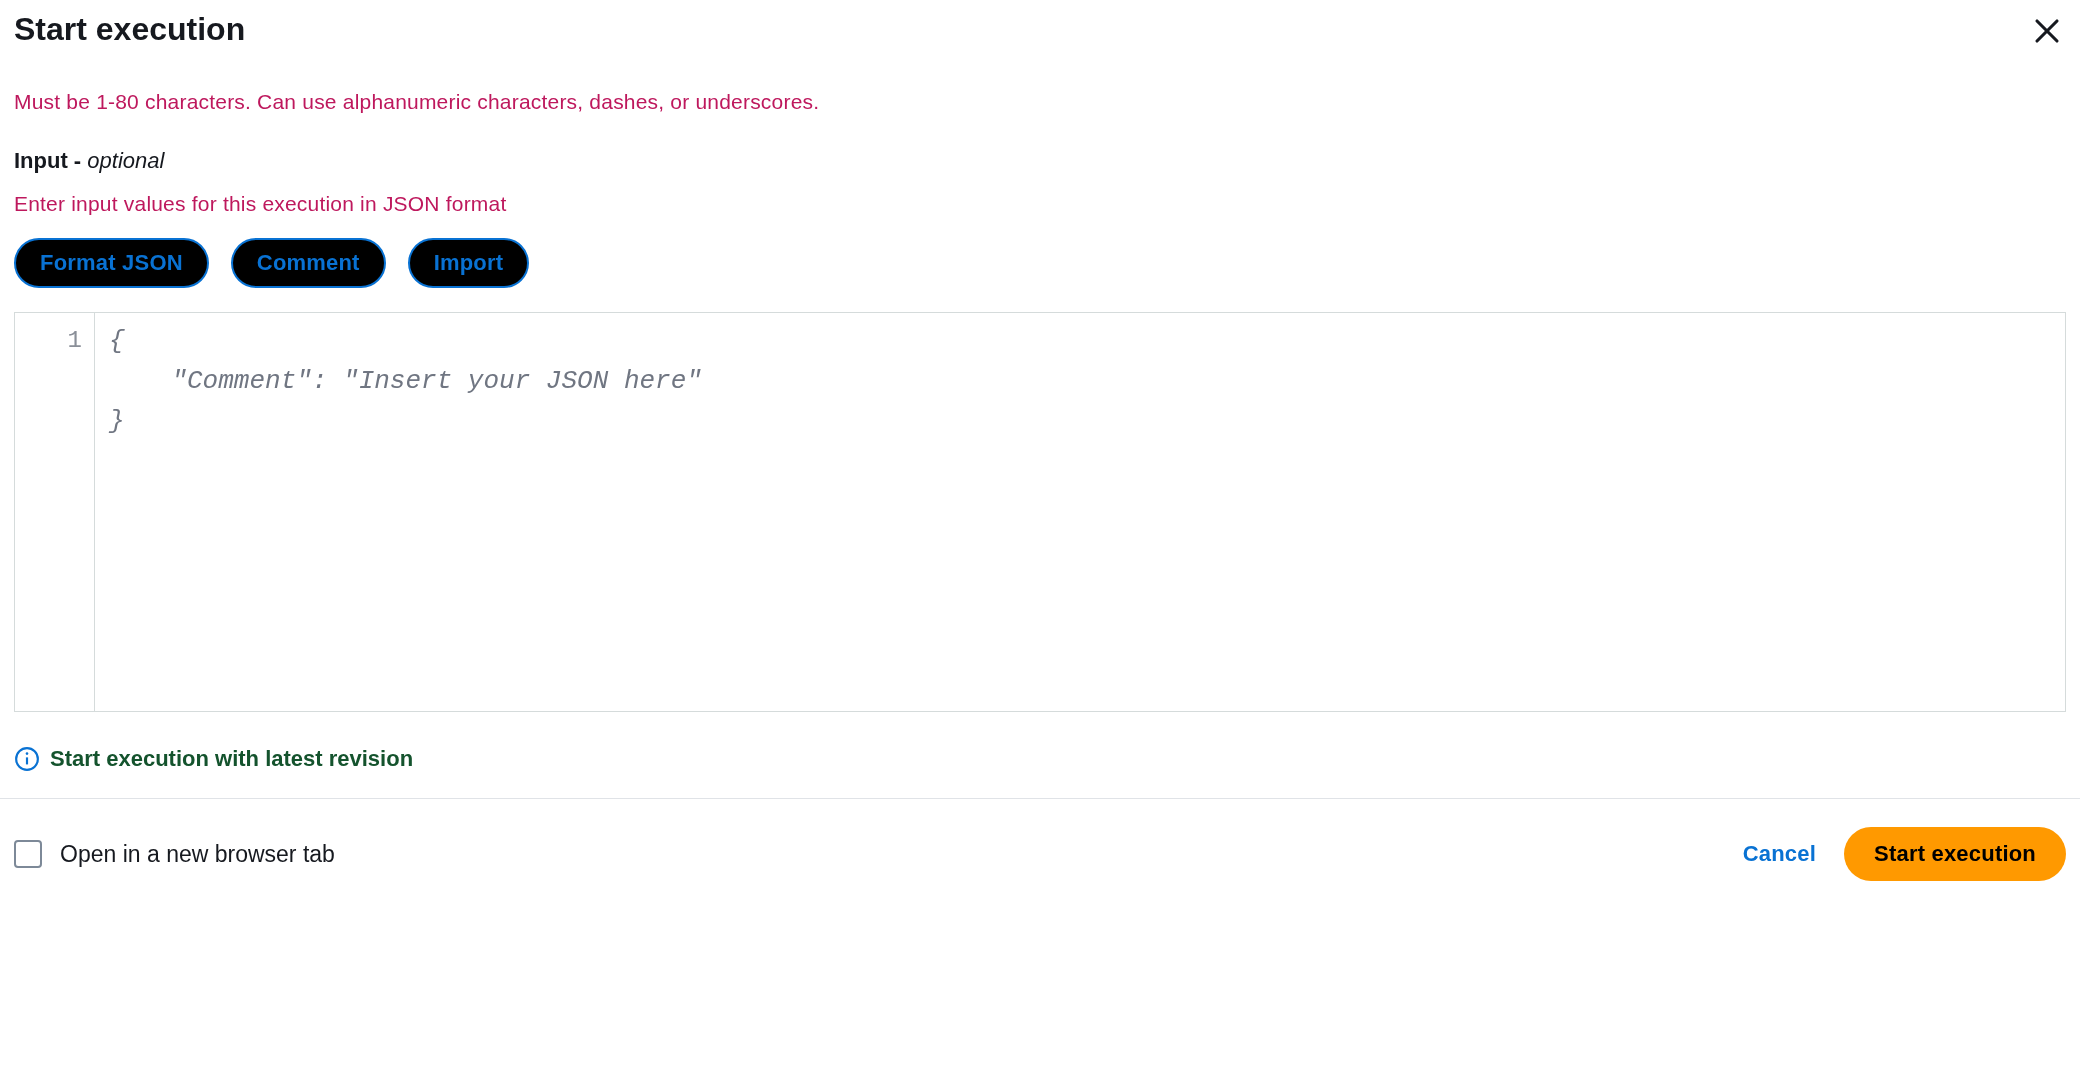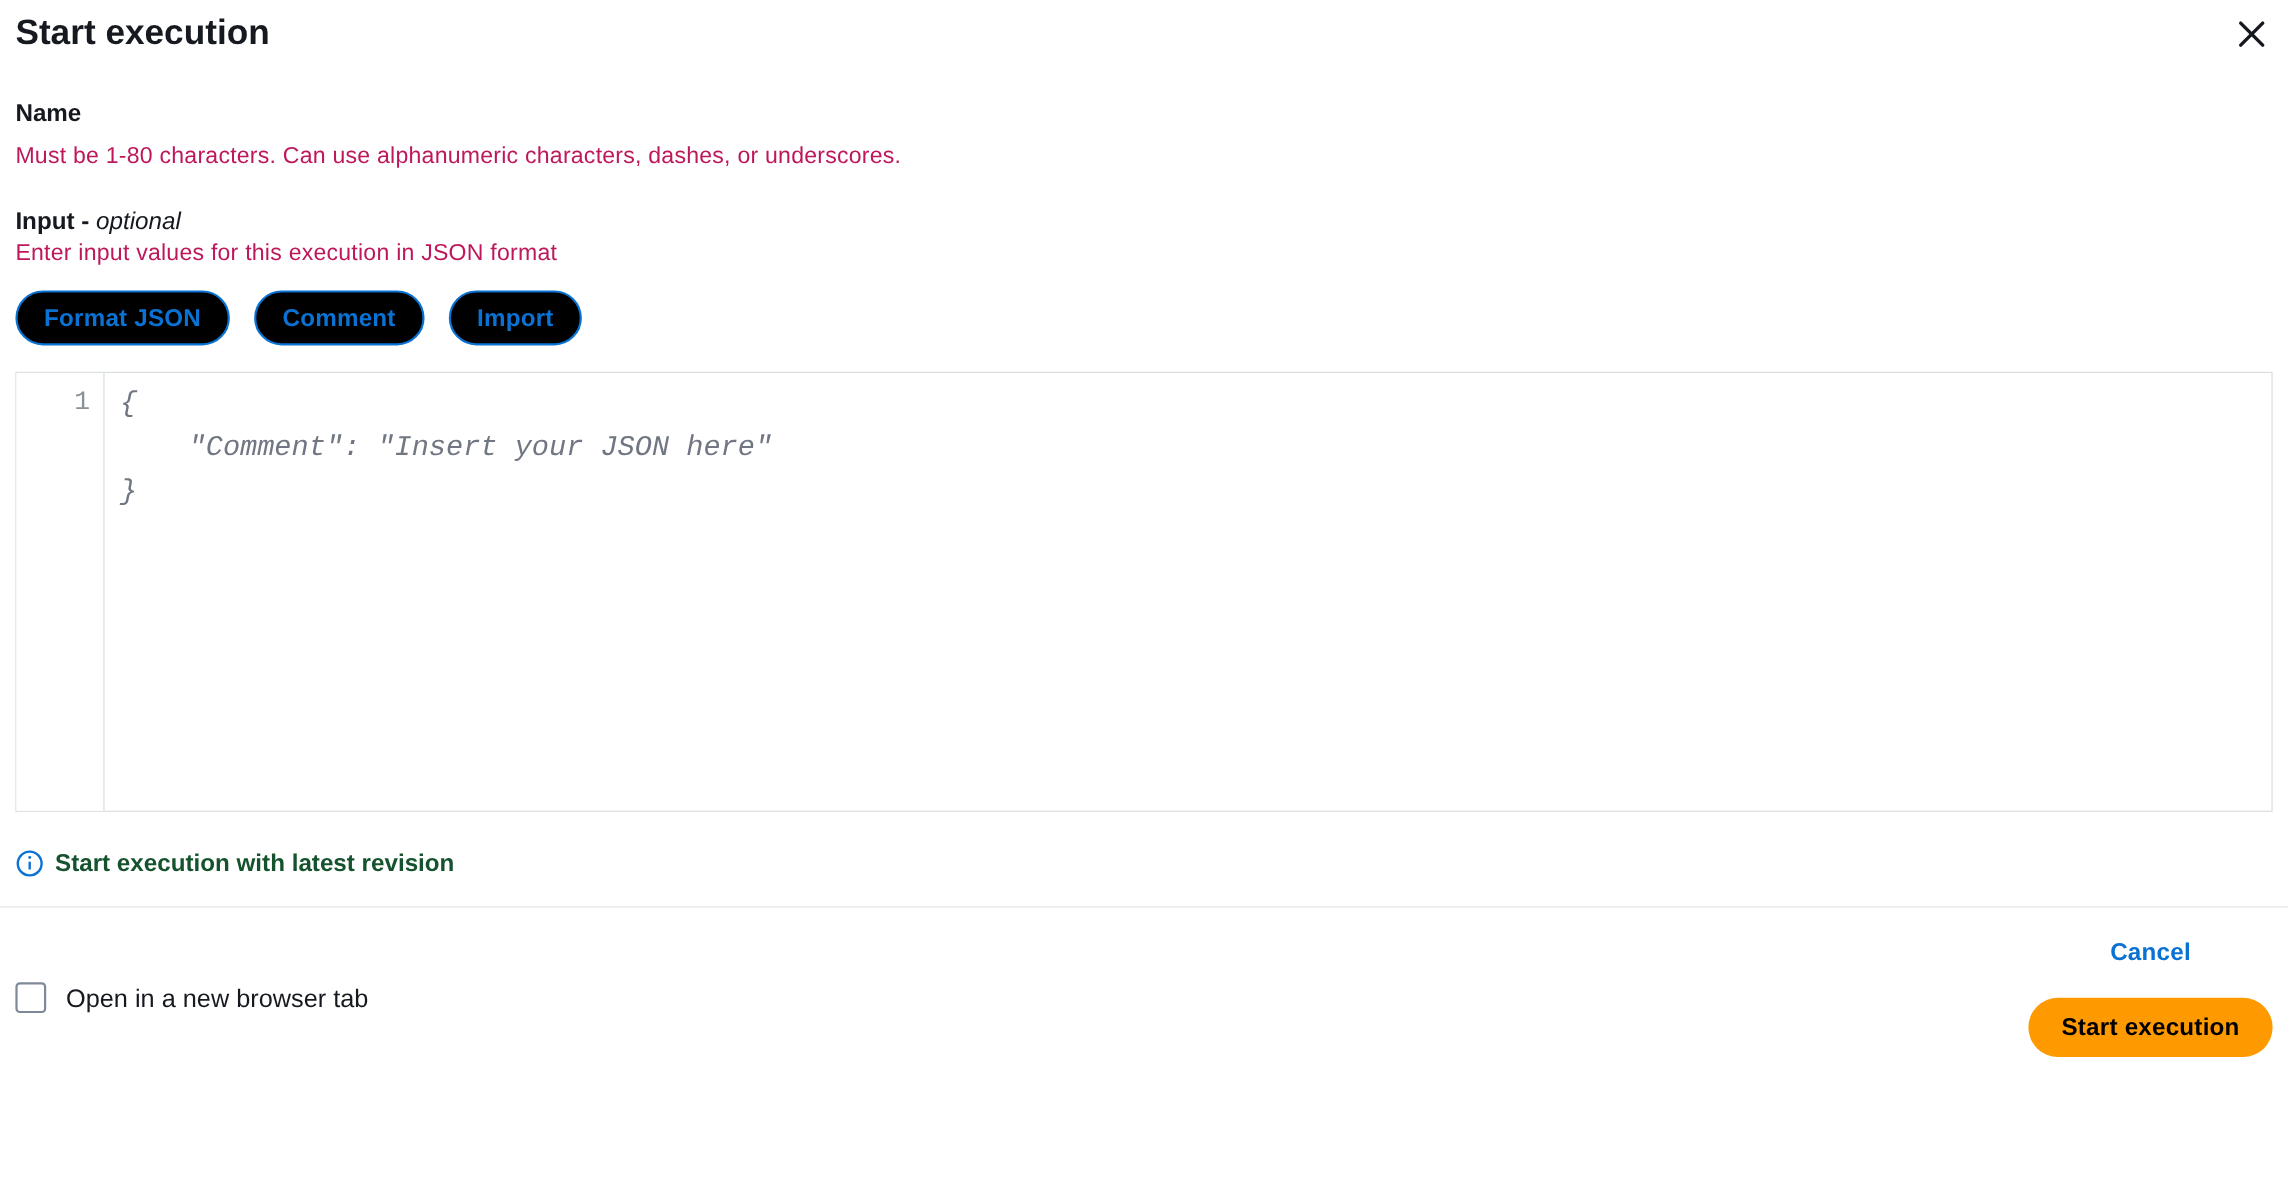--- a/index.html
+++ b/index.html
@@ -148,21 +148,20 @@
       cursor: pointer;
     }
     .checkbox-label {
       font-size: 23px;
       color: #16191f;
     }
     .actions {
       display: flex;
       align-items: center;
       gap: 28px;
-      flex-direction: column;
     }
     .cancel-link {
       color: #0972d3;
       font-size: 22px;
       font-weight: 700;
       cursor: pointer;
       letter-spacing: 0.2px;
     }
     .primary-button {
       background: #ff9900;
@@ -183,29 +182,28 @@
   <h1 class="dialog-title">Start execution</h1>
   <div class="close-icon">
     <svg viewBox="0 0 24 24" fill="none" stroke="#16191f" stroke-width="2.5" stroke-linecap="round">
       <line x1="4" y1="4" x2="20" y2="20"></line>
       <line x1="20" y1="4" x2="4" y2="20"></line>
     </svg>
   </div>
 </div>
 
 <div class="field-block">
-  <div class="field-label">Name</div>
   <div class="hint-text">Must be 1-80 characters. Can use alphanumeric characters, dashes, or underscores.</div>
 </div>
 
 <div class="field-block">
   <div class="field-label">
     <span>Input - </span><span class="optional">optional</span>
   </div>
-  <div class="hint-text" style="margin-top:4px;">Enter input values for this execution in JSON format</div>
+  <div class="hint-text" style="margin-top:18px;">Enter input values for this execution in JSON format</div>
 
   <div class="btn-row">
     <button class="pill-button">Format JSON</button>
     <button class="pill-button">Comment</button>
     <button class="pill-button">Import</button>
   </div>
 
   <div class="editor">
     <div class="gutter">
       <div class="gutter-line">1</div>

